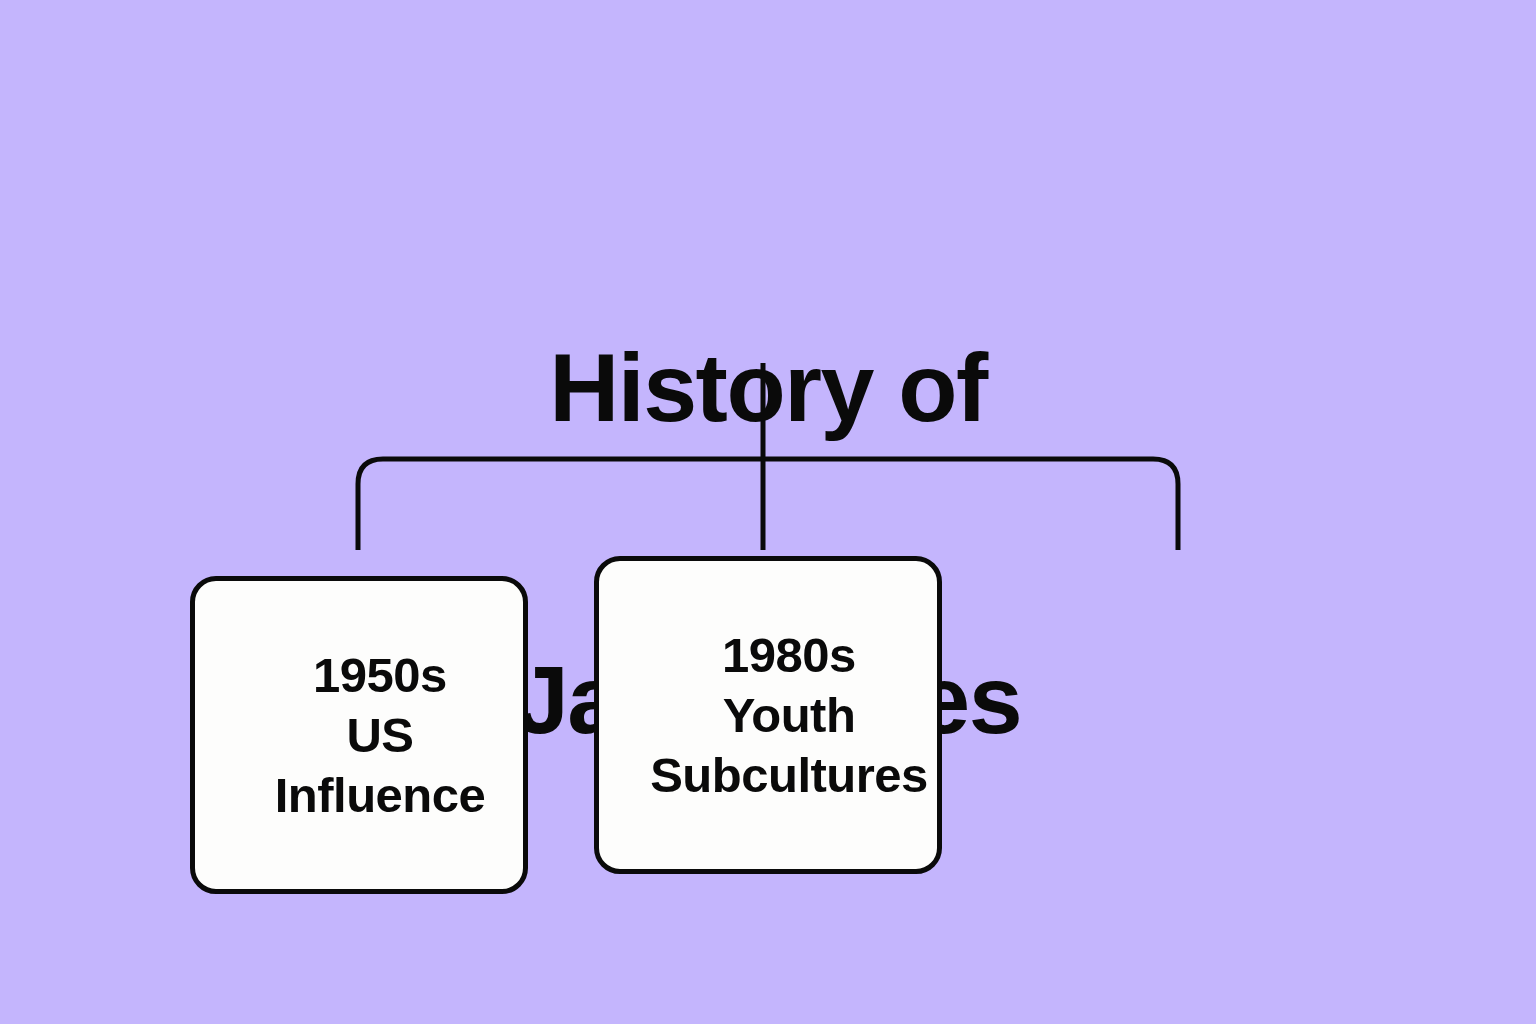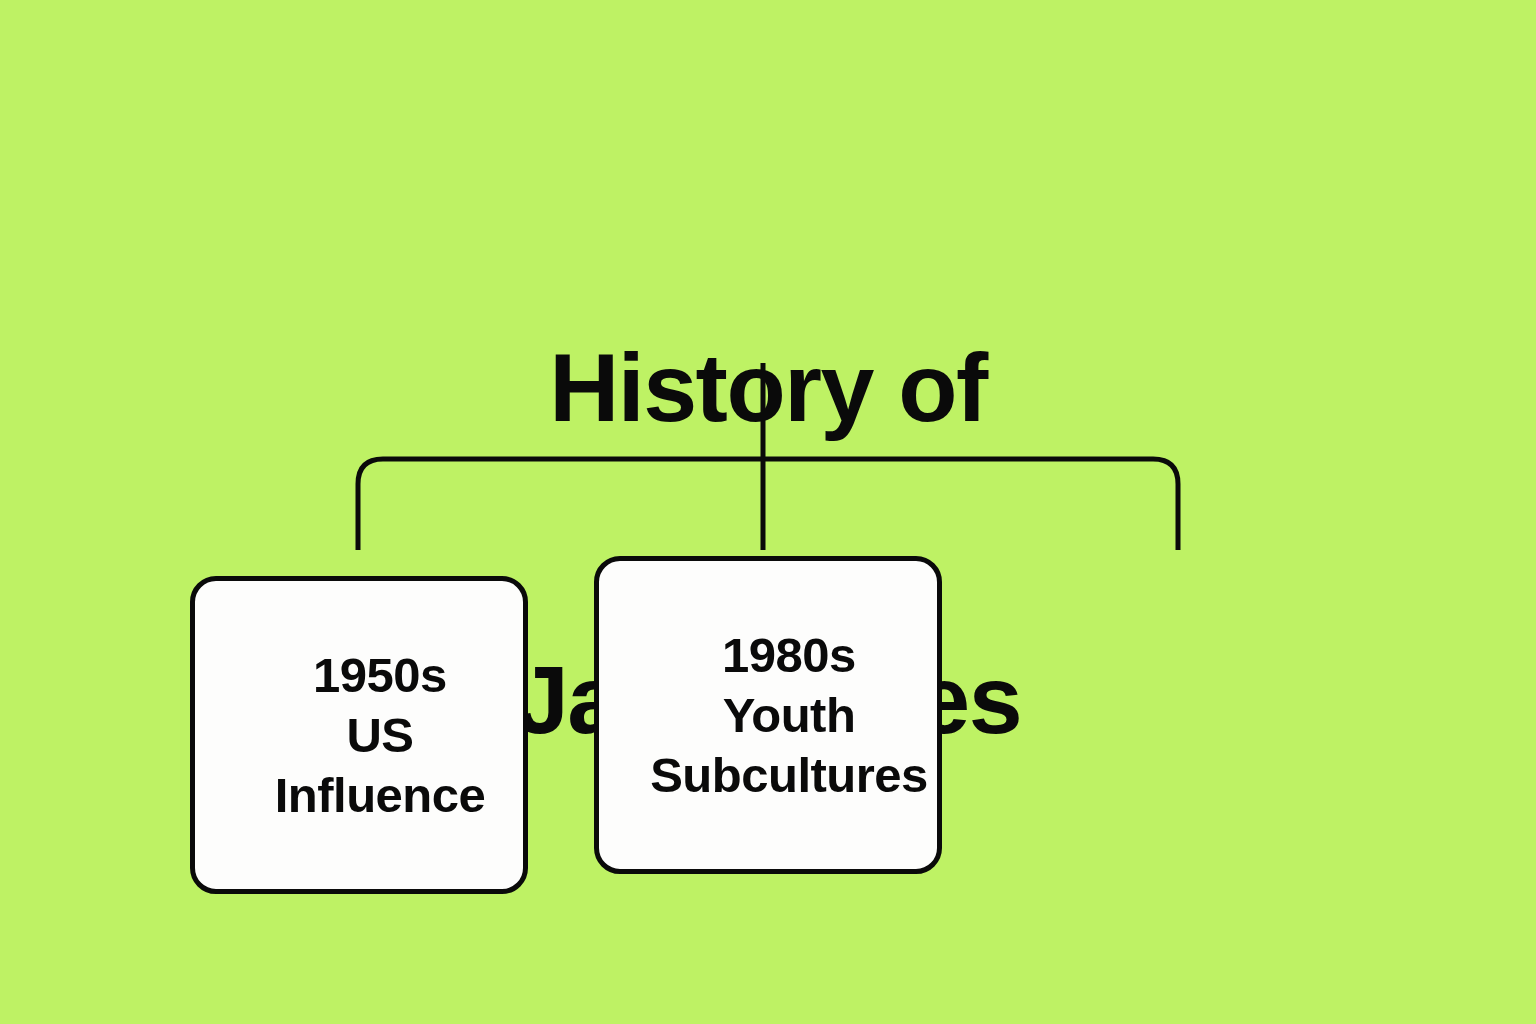--- a/index.html
+++ b/index.html
@@ -12,21 +12,21 @@
     height: 1024px;
     background: #fdfdfc;
     font-family: "Liberation Sans", "DejaVu Sans", sans-serif;
     color: #0a0a0a;
     overflow: hidden;
   }
   #canvas {
     position: relative;
     width: 1536px;
     height: 1024px;
-    background: #bef264;
+    background: #c4b5fd;
   }
 
   
   .root-title {
     position: absolute;
     left: 0;
     top: 128px;
     width: 1536px;
     text-align: center;
     font-size: 97px;

